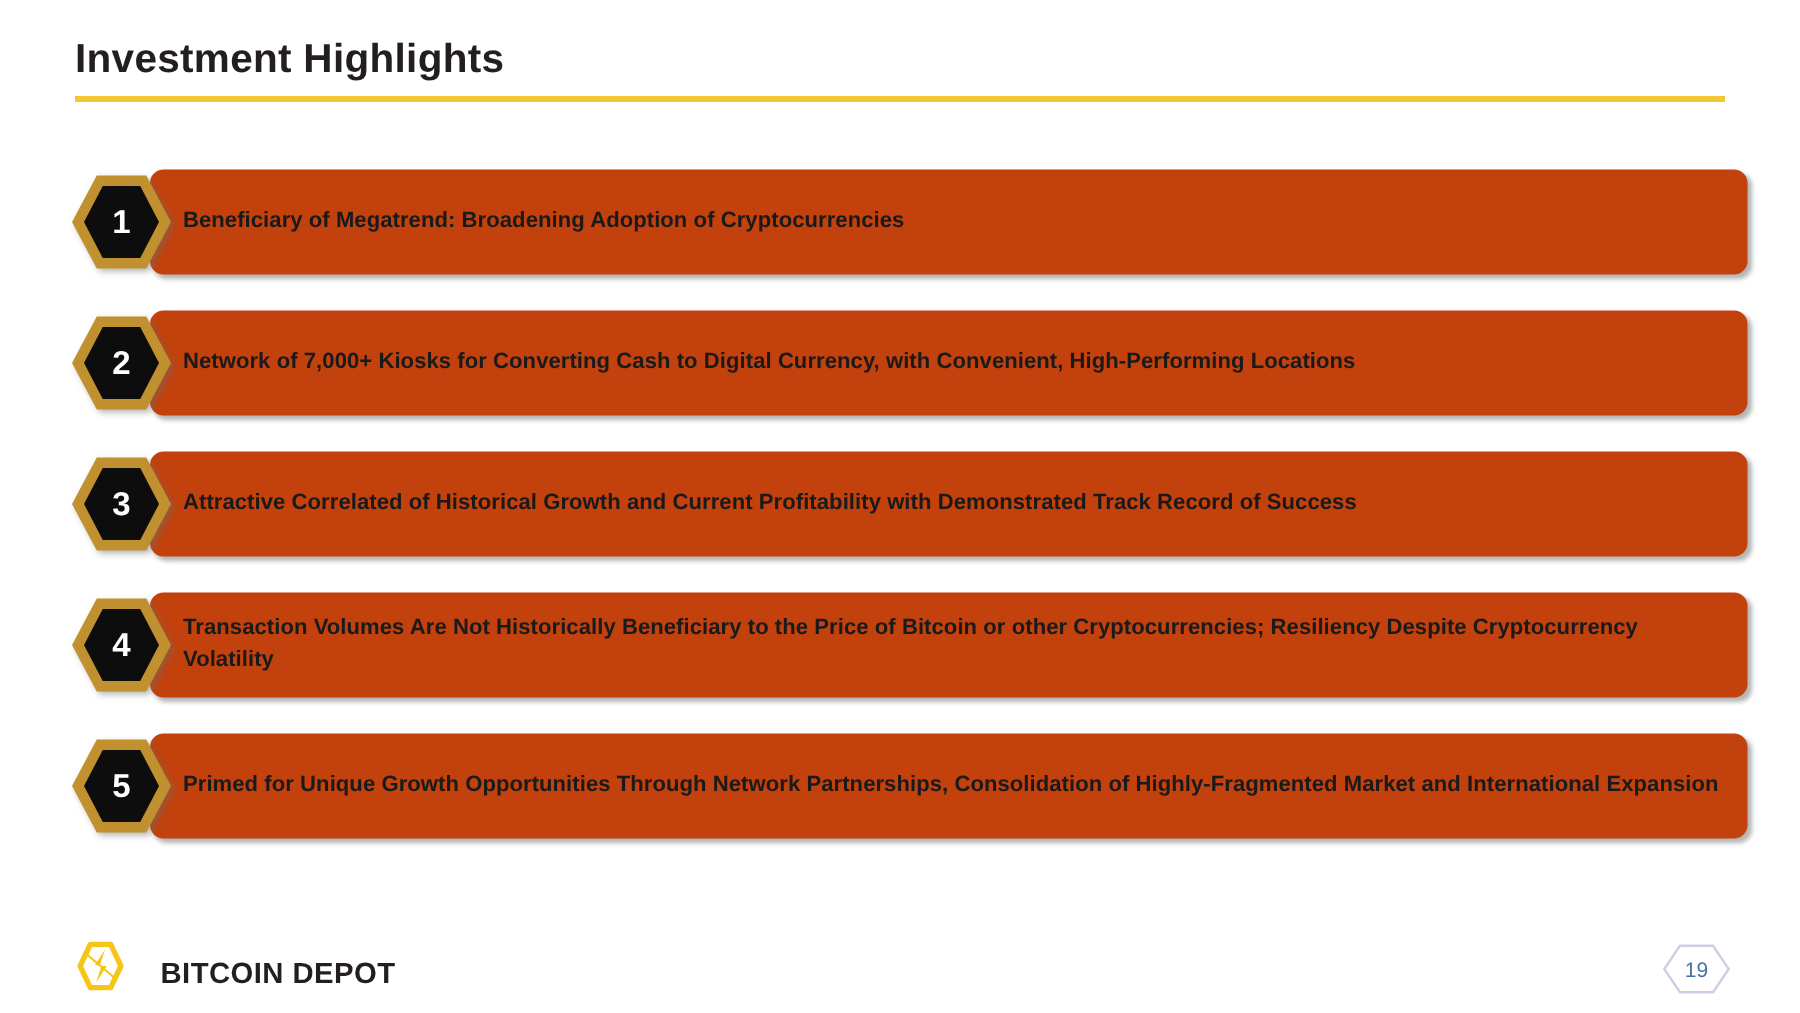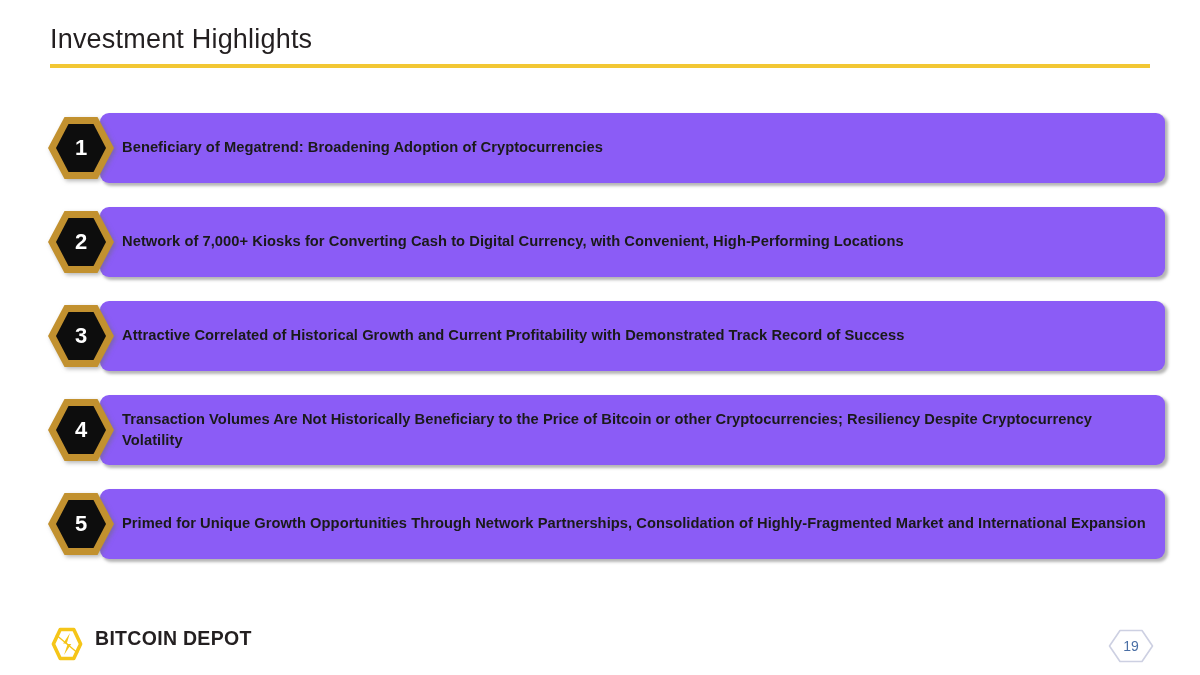--- a/index.html
+++ b/index.html
@@ -14,21 +14,21 @@
     overflow: hidden;
     position: relative;
   }
 
   
   .slide-title {
     position: absolute;
     left: 50px;
     top: 24px;
     font-size: 27px;
-    font-weight: normal;
+    font-weight: bold;
     color: #231f20;
     letter-spacing: 0.2px;
     white-space: nowrap;
   }
   .title-rule {
     position: absolute;
     left: 50px;
     top: 64px;
     width: 1100px;
     height: 4px;
@@ -46,21 +46,21 @@
     position: relative;
     height: 70px;
     margin-bottom: 24px;
   }
   .card {
     position: absolute;
     left: 100px;
     top: 0;
     right: 35px;
     height: 70px;
-    background: #8b5cf6;
+    background: #c2410c;
     border-radius: 9px;
     box-shadow: 2.5px 2.5px 3px rgba(120,120,120,0.55);
     box-sizing: border-box;
   }
   .card-text {
     position: absolute;
     left: 22px;
     right: 18px;
     top: 50%;
     transform: translateY(-50%);
@@ -102,22 +102,22 @@
     padding-bottom: 1px;
     box-sizing: border-box;
   }
 
   
   .brand {
     position: absolute;
     left: 50px;
     top: 627px;
     display: flex;
-    align-items: flex-start;
-    gap: 11px;
+    align-items: flex-end;
+    gap: 23px;
   }
   .brand-mark {
     width: 34px;
     height: 34px;
     display: block;
   }
   .brand-name {
     font-size: 19.5px;
     font-weight: bold;
     color: #231f20;

